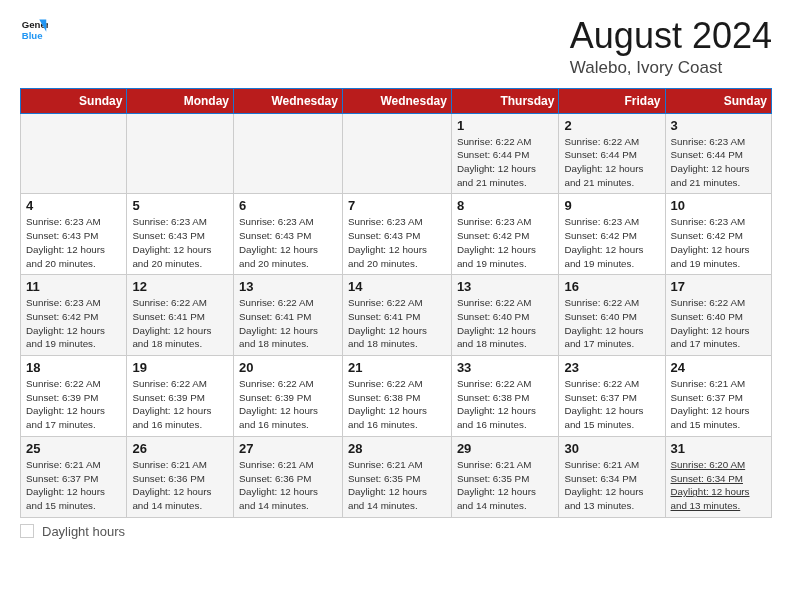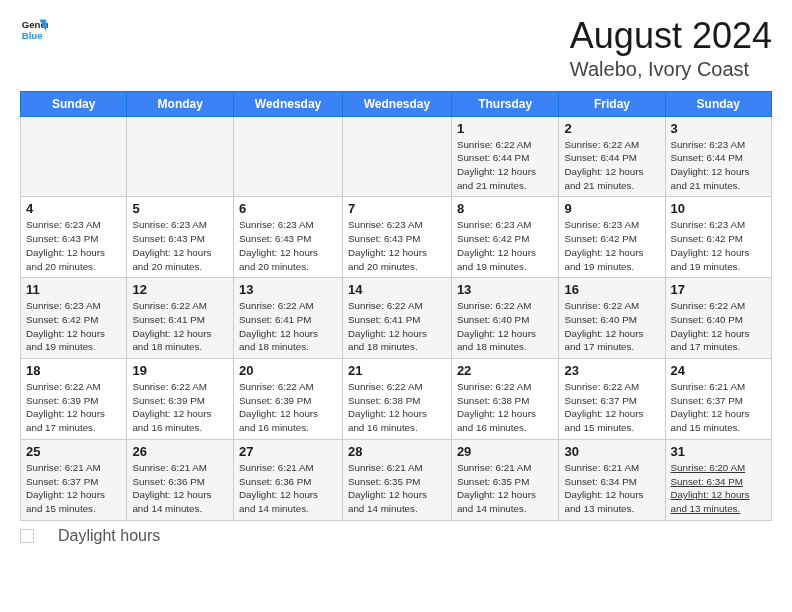--- a/index.html
+++ b/index.html
@@ -31,34 +31,34 @@
     }
     .title-block {
     }
     .main-title {
       font-size: 36px;
       font-weight: normal;
       color: #1a1a1a;
       line-height: 1.1;
     }
     .subtitle {
-      font-size: 20px;
+      font-size: 17px;
       color: #444;
       margin-top: 2px;
     }
     .calendar {
       width: 100%;
       border-collapse: collapse;
       font-size: 10.5px;
     }
     .calendar thead tr th {
-      background: #3b82f6;
+      background: #b91c1c;
       color: #fff;
       padding: 5px 4px;
-      text-align: center;
+      text-align: right;
       font-weight: bold;
       font-size: 12px;
       border: 1px solid #1976D2;
     }
     .calendar tbody tr td {
       border: 1px solid #ccc;
       vertical-align: top;
       padding: 4px 5px;
       width: 113px;
       height: 78px;
@@ -80,23 +80,23 @@
       font-size: 9.8px;
       color: #333;
       line-height: 1.4;
     }
     .empty-cell {
       background: #f9f9f9;
     }
     .footer {
       display: flex;
       align-items: center;
-      gap: 24px;
+      gap: 8px;
       margin-top: 6px;
-      font-size: 16px;
+      font-size: 13px;
       color: #555;
     }
     .footer-box {
       width: 14px;
       height: 14px;
       border: 1px solid #ccc;
       background: #fff;
     }
   </style>
 </head>
@@ -261,21 +261,21 @@
 Sunset: 6:39 PM
 Daylight: 12 hours and 16 minutes.</div>
           </td>
           <td>
             <div class="day-num">21</div>
             <div class="day-info" style="white-space: pre-line;">Sunrise: 6:22 AM
 Sunset: 6:38 PM
 Daylight: 12 hours and 16 minutes.</div>
           </td>
           <td>
-            <div class="day-num">22</div>
+            <div class="day-num">33</div>
             <div class="day-info" style="white-space: pre-line;">Sunrise: 6:22 AM
 Sunset: 6:38 PM
 Daylight: 12 hours and 16 minutes.</div>
           </td>
           <td>
             <div class="day-num">23</div>
             <div class="day-info" style="white-space: pre-line;">Sunrise: 6:22 AM
 Sunset: 6:37 PM
 Daylight: 12 hours and 15 minutes.</div>
           </td>

